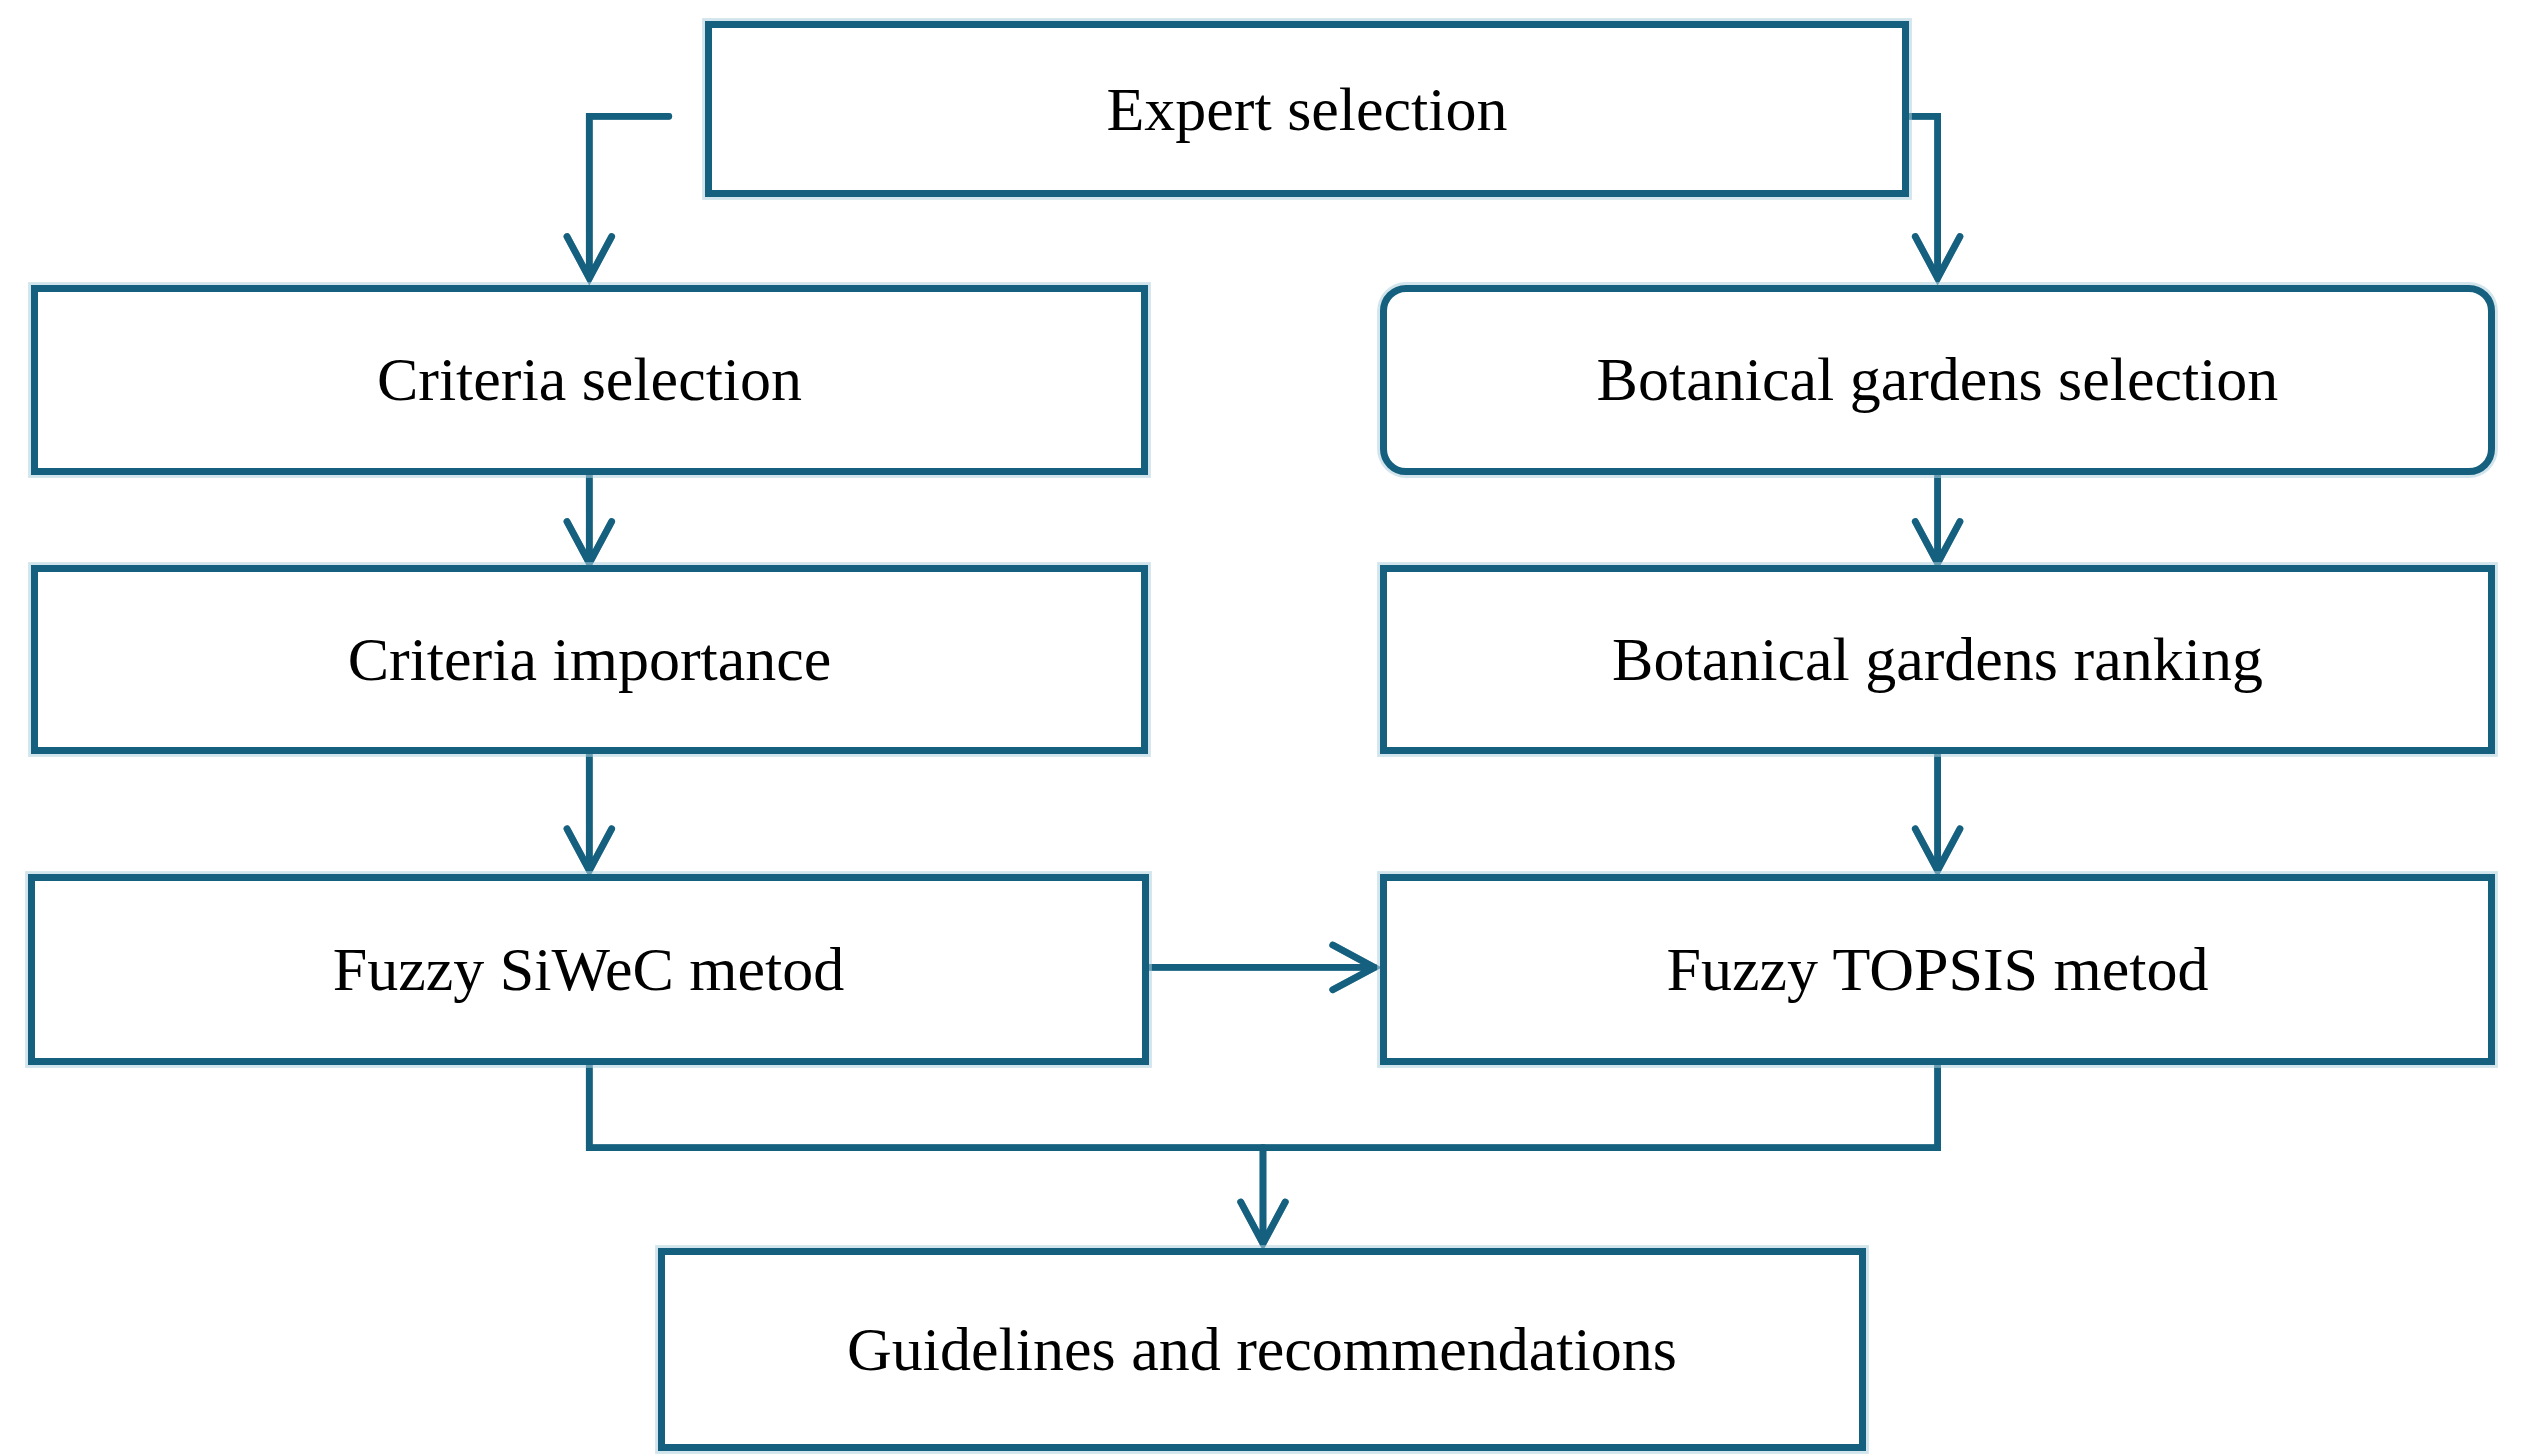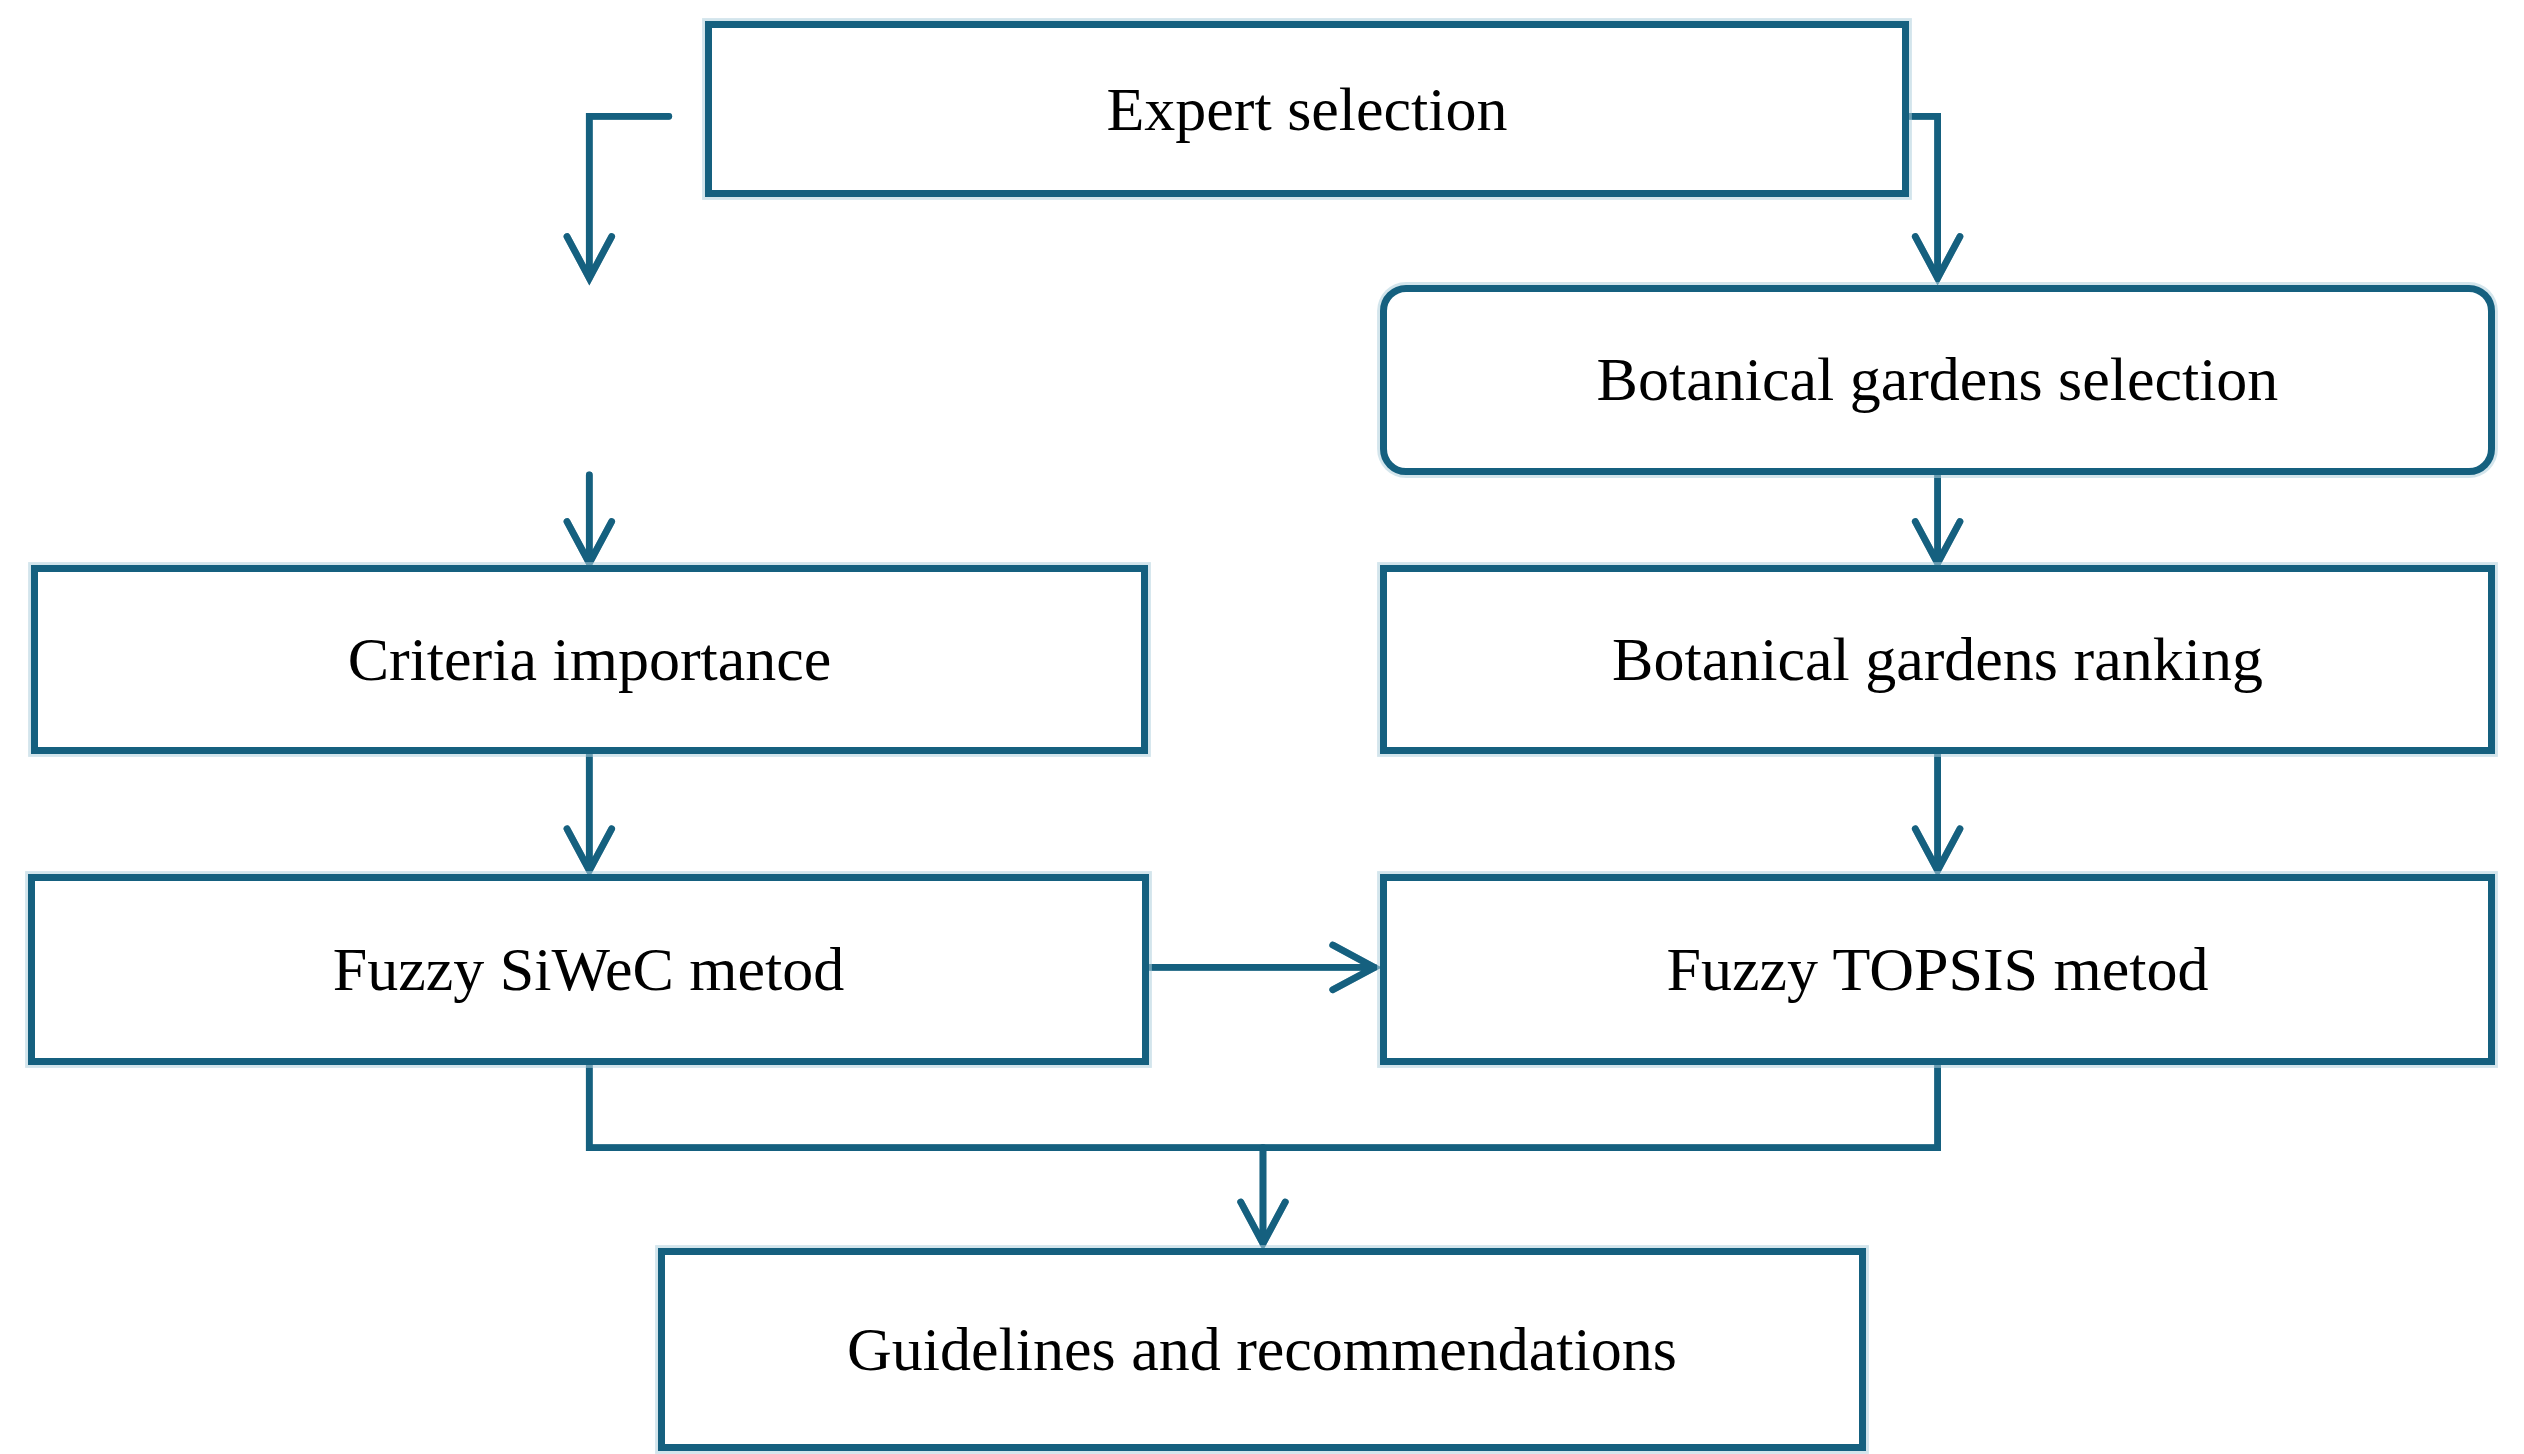--- a/index.html
+++ b/index.html
@@ -90,20 +90,23 @@
       <path id="c-siwec-topsis" class="edge" d="M1186 998 L1418 998 M1375 975 L1418 998 L1375 1021"></path>
       <path id="c-merge-bar" class="edge" d="M608 1099 L608 1184 L1999 1184 L1999 1099"></path>
       <path id="c-merge-guidelines" class="edge" d="M1303 1184 L1303 1283 M1280 1240 L1303 1283 L1326 1240"></path>
     </g>
   </svg>
 
   <div class="node n-expert">
     <span class="label">Expert selection</span>
   </div>
 
+  <div class="node n-critsel">
+    <span class="label">Criteria selection</span>
+  </div>
 
   <div class="node n-botsel">
     <span class="label">Botanical gardens selection</span>
   </div>
 
   <div class="node n-critimp">
     <span class="label">Criteria importance</span>
   </div>
 
   <div class="node n-botrank">

